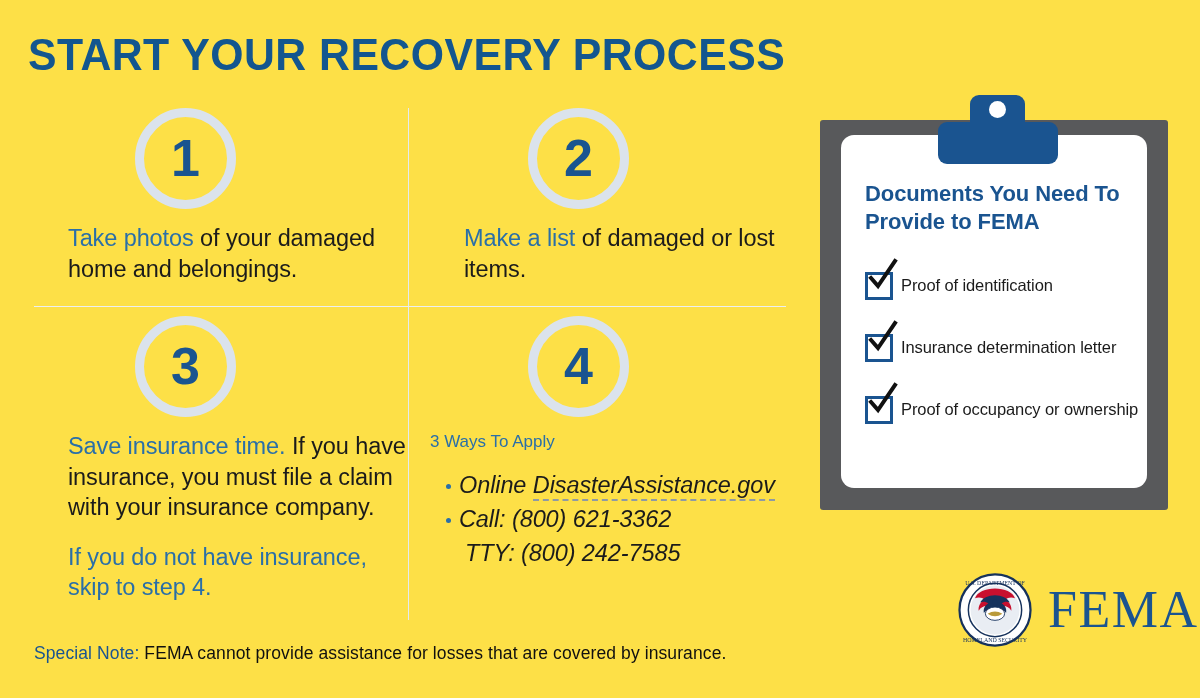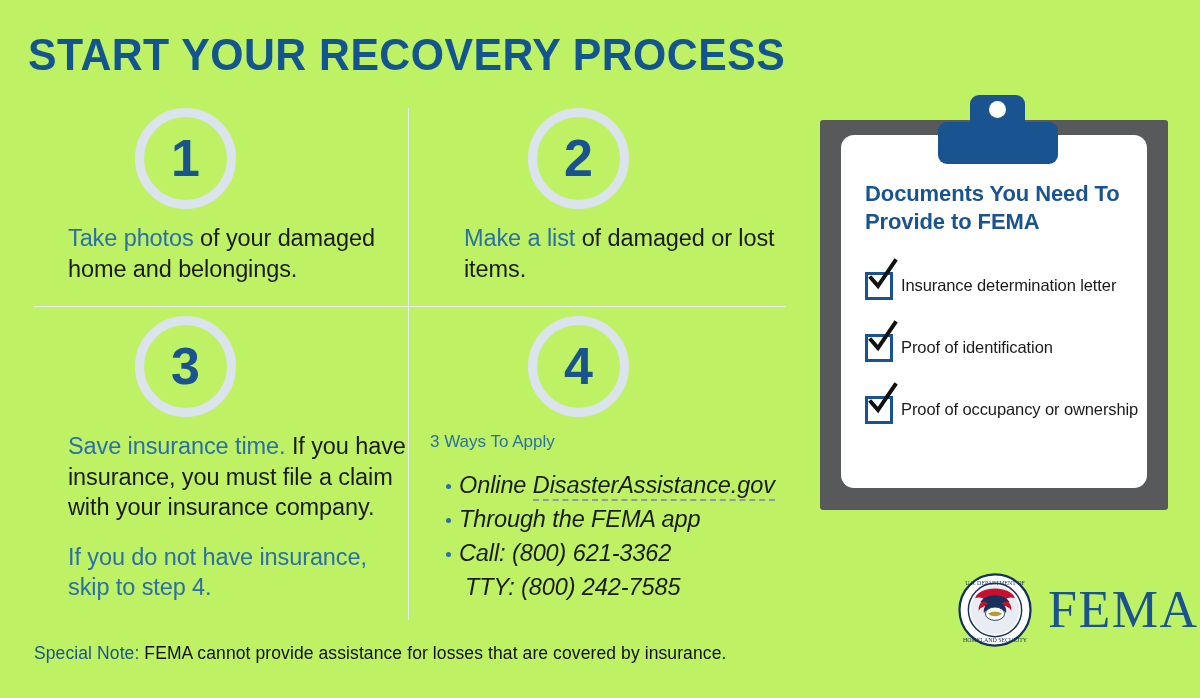--- a/index.html
+++ b/index.html
@@ -7,21 +7,21 @@
     padding: 0;
     background: #ffffff;
   }
   body {
     font-family: "Liberation Sans", sans-serif;
   }
   #infographic {
     position: relative;
     width: 1200px;
     height: 698px;
-    background: #bef264;
+    background: #fde047;
     overflow: hidden;
   }
 
   
   .page-title {
     position: absolute;
     left: 28px;
     top: 29px;
     font-family: "Liberation Sans Narrow", "Liberation Sans", sans-serif;
     font-size: 45px;
@@ -314,21 +314,20 @@
       </div>
     </div>
 
     <div class="step step-4">
       <div class="step-circle">
         <span class="step-number">4</span>
       </div>
       <div class="apply-heading">3 Ways To Apply</div>
       <ul class="apply-list">
         <li><span>Online </span><span class="dashed-link">DisasterAssistance.gov</span></li>
-        <li>Through the FEMA app</li>
         <li>Call: (800) 621-3362</li>
         <li class="no-bullet">TTY: (800) 242-7585</li>
       </ul>
     </div>
   </div>
 
   <div class="special-note">
     <span class="note-label">Special Note:</span><span> FEMA cannot provide assistance for losses that are covered by insurance.</span>
   </div>
 
@@ -337,37 +336,37 @@
     <div class="clipboard-paper"></div>
     <div class="clipboard-clip-top"></div>
     <div class="clipboard-clip-base"></div>
     <div class="clipboard-clip-hole"></div>
 
     <div class="clip-content">
       <div class="clip-title">
         <span>Documents You Need To Provide to FEMA</span>
       </div>
       <div class="clip-items">
+
+        <div class="clip-item">
+          <span class="checkbox">
+            <svg viewBox="0 0 34 34" aria-hidden="true">
+              <path d="M6 17 L13 25 L30 0" fill="none" stroke="#111111" stroke-width="4" stroke-linecap="square"></path>
+            </svg>
+          </span>
+          <span class="clip-item-label">Proof of identification</span>
+        </div>
 
         <div class="clip-item">
           <span class="checkbox">
             <svg viewBox="0 0 34 34" aria-hidden="true">
               <path d="M6 17 L13 25 L30 0" fill="none" stroke="#111111" stroke-width="4" stroke-linecap="square"></path>
             </svg>
           </span>
           <span class="clip-item-label">Insurance determination letter</span>
-        </div>
-
-        <div class="clip-item">
-          <span class="checkbox">
-            <svg viewBox="0 0 34 34" aria-hidden="true">
-              <path d="M6 17 L13 25 L30 0" fill="none" stroke="#111111" stroke-width="4" stroke-linecap="square"></path>
-            </svg>
-          </span>
-          <span class="clip-item-label">Proof of identification</span>
         </div>
 
         <div class="clip-item">
           <span class="checkbox">
             <svg viewBox="0 0 34 34" aria-hidden="true">
               <path d="M6 17 L13 25 L30 0" fill="none" stroke="#111111" stroke-width="4" stroke-linecap="square"></path>
             </svg>
           </span>
           <span class="clip-item-label">Proof of occupancy or ownership</span>
         </div>

